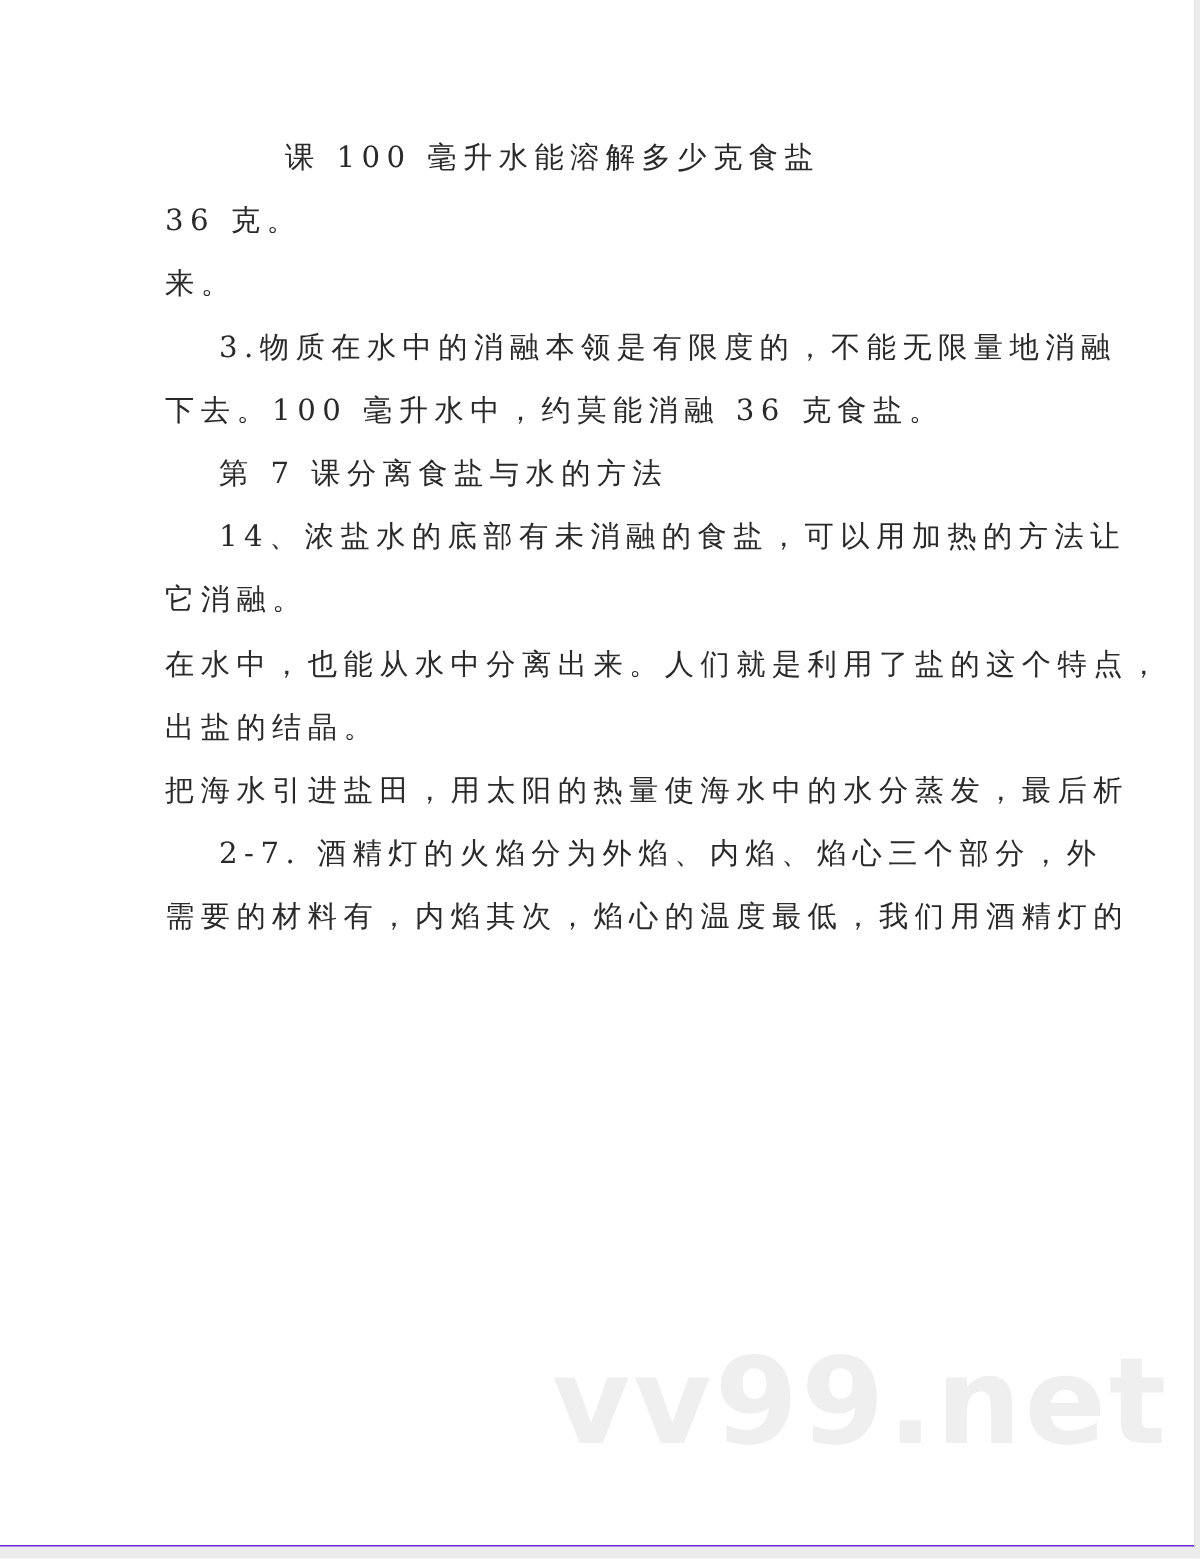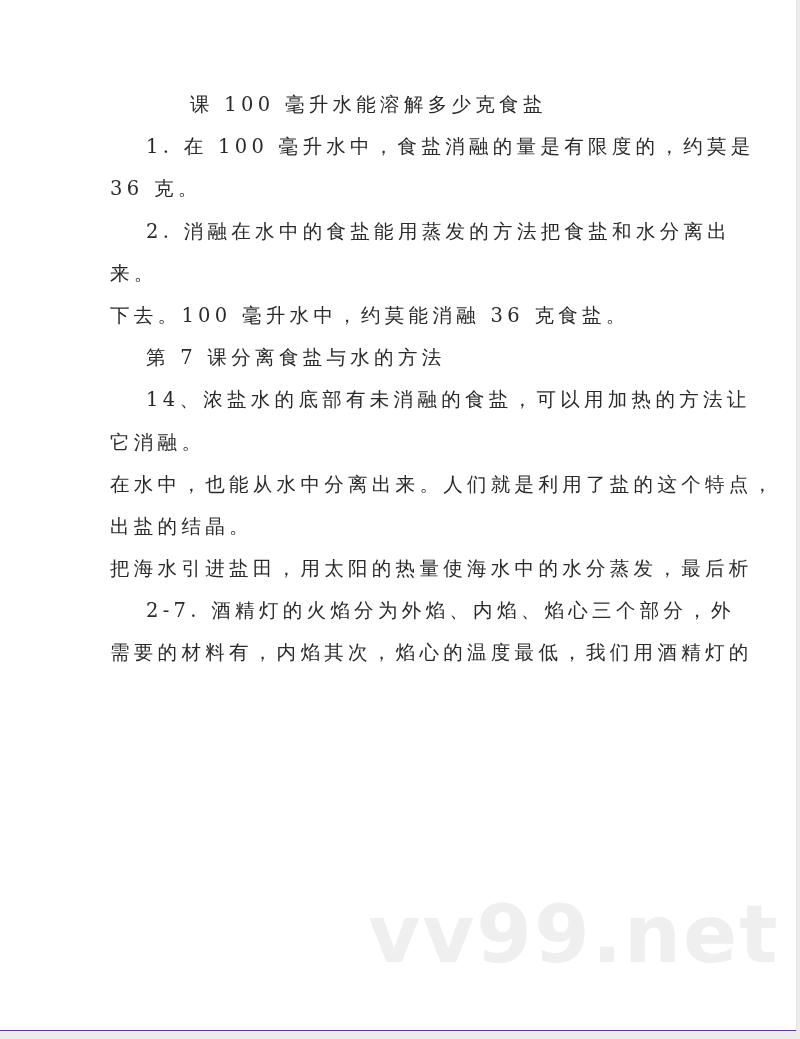--- a/index.html
+++ b/index.html
@@ -42,24 +42,23 @@
     font-weight: bold; font-size: 80px; letter-spacing: 2px;
     color: #efefef; line-height: 90px;
   }
 </style>
 </head>
 <body>
 
 <div class="page">
   <div class="content">
     <div class="line title">课 100 毫升水能溶解多少克食盐</div>
-    <div class="line indent">1. 在 100 毫升水中，食盐消融的量是有限度的，约莫是</div>
     <div class="line">36 克。</div>
-    <div class="line indent">2. 消融在水中的食盐能用蒸发的方法把食盐和水分离出</div>
     <div class="line">来。</div>
+    <div class="line indent">3.物质在水中的消融本领是有限度的，不能无限量地消融</div>
     <div class="line">下去。100 毫升水中，约莫能消融 36 克食盐。</div>
     <div class="line head2">第 7 课分离食盐与水的方法</div>
     <div class="line indent">14、浓盐水的底部有未消融的食盐，可以用加热的方法让</div>
     <div class="line">它消融。</div>
     <div class="line">在水中，也能从水中分离出来。人们就是利用了盐的这个特点，</div>
     <div class="line">出盐的结晶。</div>
     <div class="line">把海水引进盐田，用太阳的热量使海水中的水分蒸发，最后析</div>
     <div class="line indent">2-7. 酒精灯的火焰分为外焰、内焰、焰心三个部分，外</div>
     <div class="line">需要的材料有，内焰其次，焰心的温度最低，我们用酒精灯的</div>
   </div>

